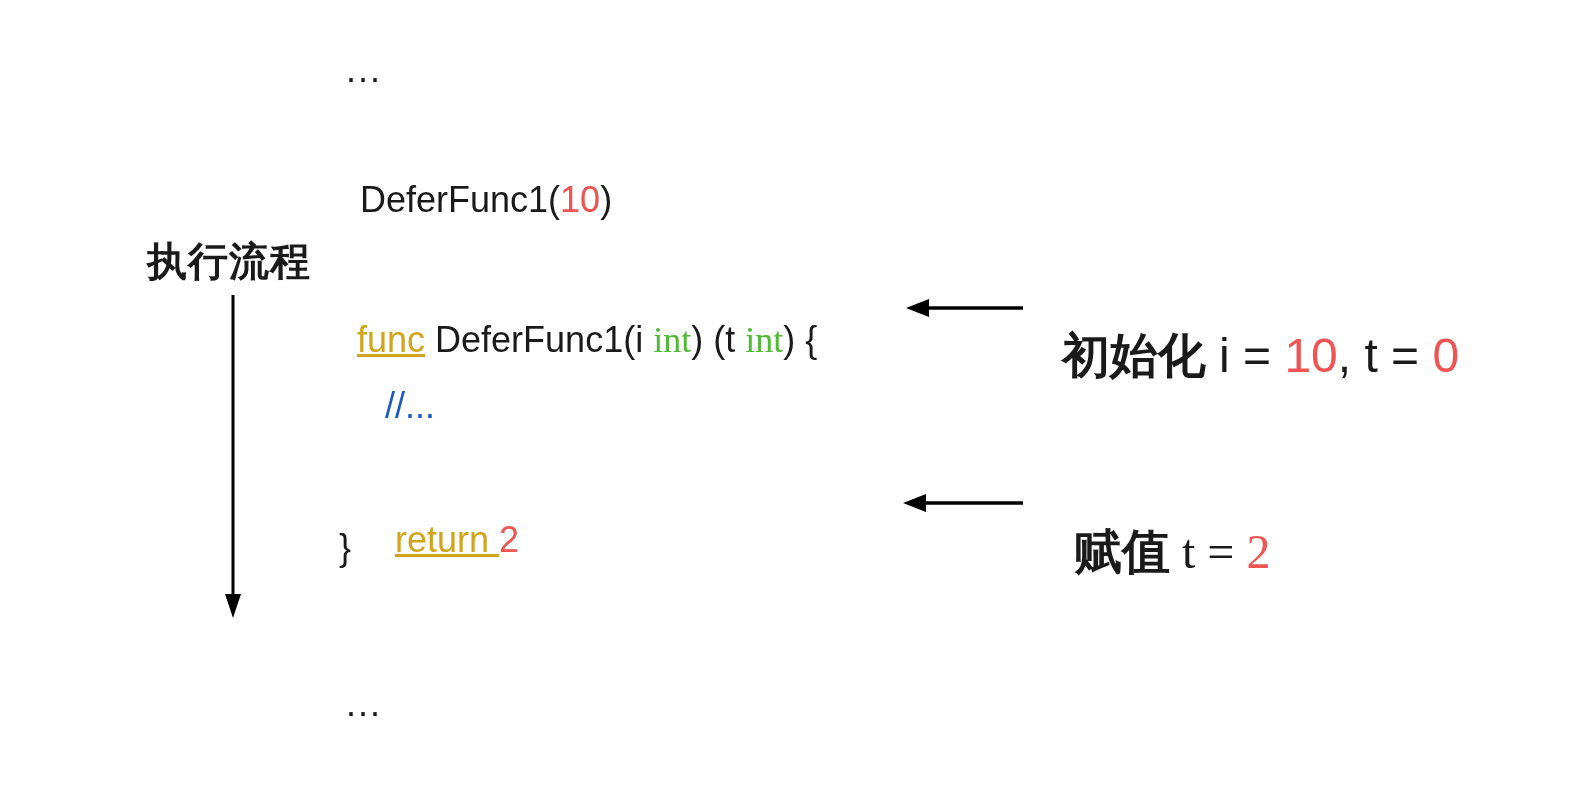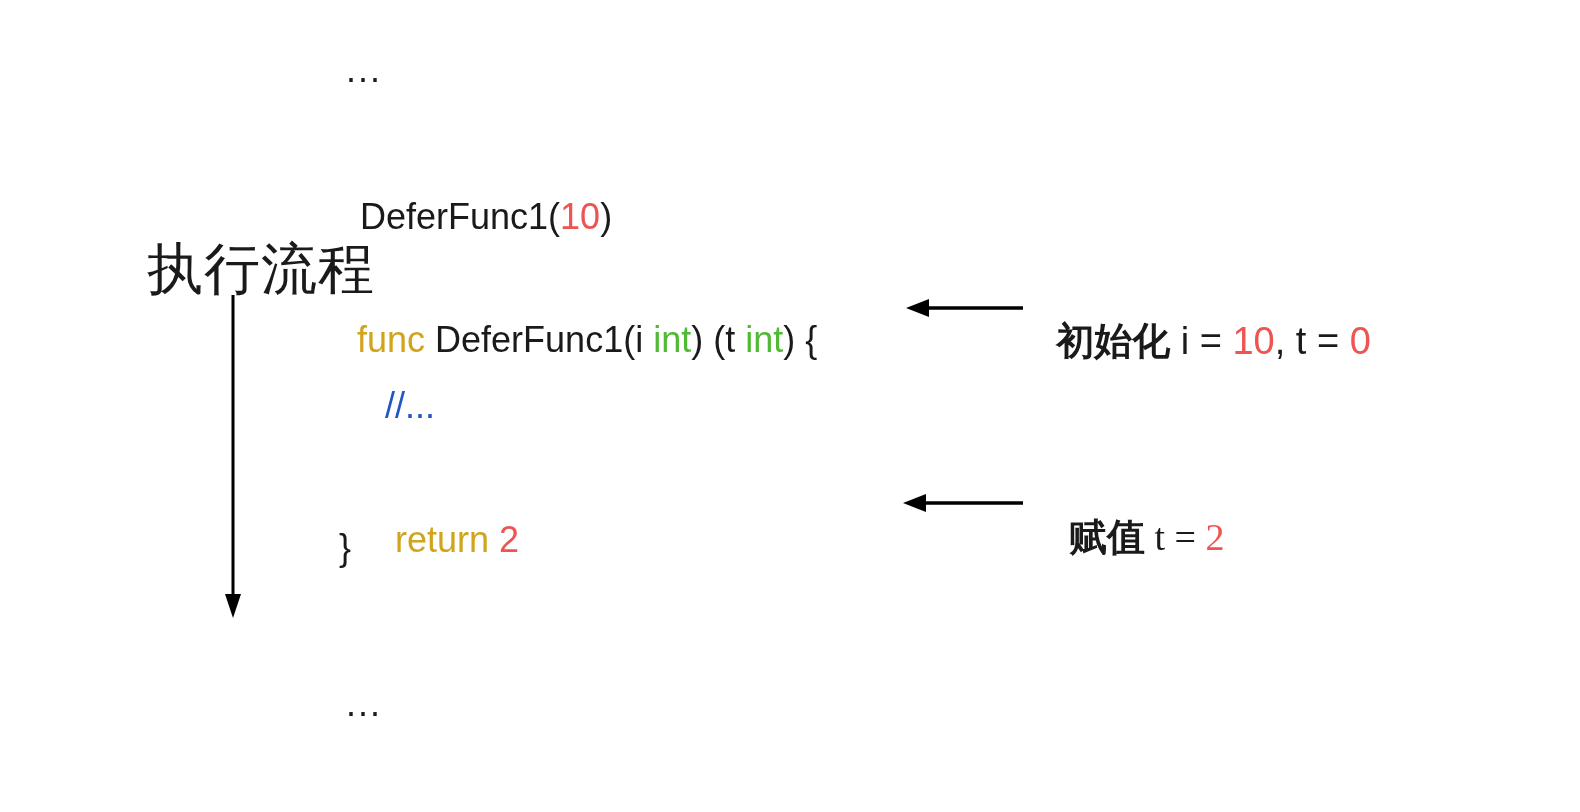--- a/index.html
+++ b/index.html
@@ -6,36 +6,36 @@
   body{
     width:1580px;height:812px;
     background:var(--background,#fff);
     font-family:"Liberation Sans","DejaVu Sans",sans-serif;
     position:relative;overflow:hidden;
     color:var(--text,#1a1a1a);
   }
   .abs{position:absolute;white-space:pre;line-height:1;}
   .code{font-size:36px;color:var(--text,#1a1a1a);}
   .code span{white-space:pre;}
-  .kw{color:var(--keyword,#d0a41c);}
-  .ty{color:var(--type,#4fba34);}
+  .kw{color:var(--keyword,#d0a41c);text-decoration:underline;}
+  .ty{color:var(--type,#4fba34);font-family:Liberation Serif, serif;}
   .num{color:var(--number,#ed5452);}
   .cm{color:var(--comment,#1f58c4);}
-  .flow-label{font-size:56px;font-weight:400;color:var(--text,#1a1a1a);letter-spacing:1px;text-align:right;}
-  .annot{font-size:38px;color:var(--text,#1a1a1a);}
+  .flow-label{font-size:40px;font-weight:700;color:var(--text,#1a1a1a);letter-spacing:1px;text-align:right;}
+  .annot{font-size:48px;color:var(--text,#1a1a1a);}
   .annot .lbl{font-weight:700;}
   .ellipsis{letter-spacing:2px;}
   svg.overlay{position:absolute;left:0;top:0;pointer-events:none;}
 </style>
 </head>
 <body style="--background: #ffffff; --text: #1a1a1a; --keyword: #d0a41c; --type: #4fba34; --number: #ed5452; --comment: #1f58c4; --arrow: #000000;">
 
 <div class="abs code ellipsis" style="left:346px;top:52px;">...</div>
 
-<div class="abs code" style="left:340px;top:163px;">
+<div class="abs code" style="left:340px;top:146px;">
   <span>DeferFunc1(</span><span class="num">10</span><span>)</span>
 </div>
 
 <div class="abs flow-label" style="left:147px;top:241px;">执行流程</div>
 
 <div class="abs code" style="left:337px;top:286px;">
   <span class="kw">func</span><span> DeferFunc1(i </span><span class="ty">int</span><span>) (t </span><span class="ty">int</span><span>) {</span>
 </div>
 
 <div class="abs code cm" style="left:385px;top:388px;">//...</div>

